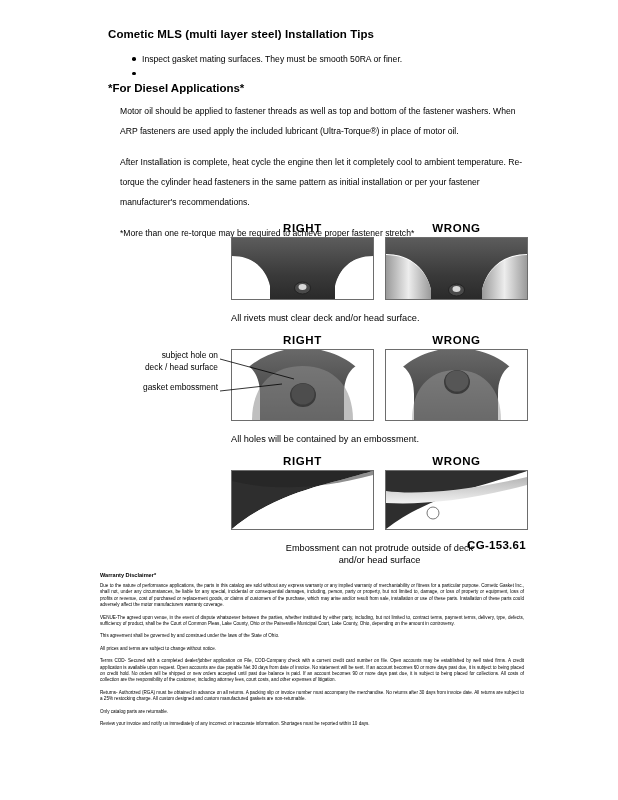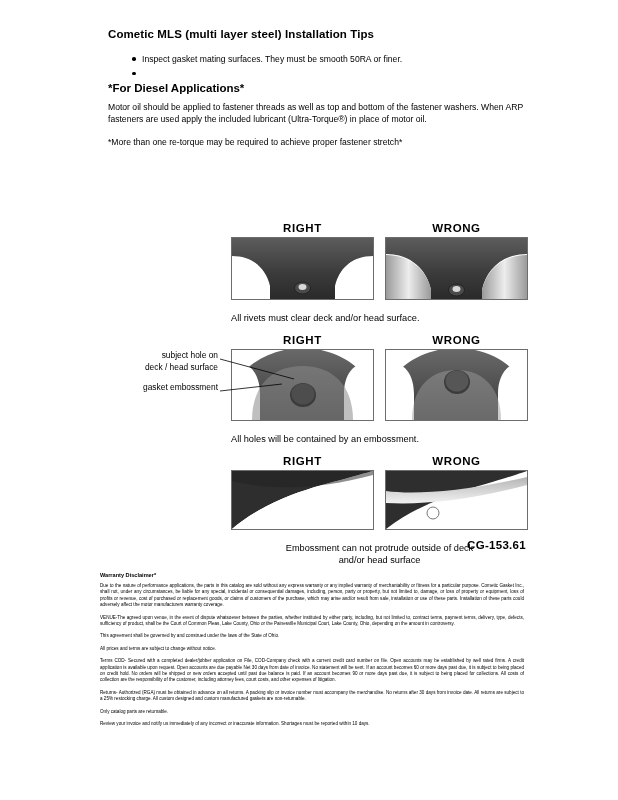--- a/index.html
+++ b/index.html
@@ -76,22 +76,22 @@
     background: #000;
     border-radius: 50%;
   }
   h2.section {
     font-size: 11.5px;
     font-weight: bold;
     margin: 15px 0 7px 0;
   }
   p.para {
     font-size: 8.6px;
-    line-height: 12px;
-    margin: 0 0 11px 0;
+    line-height: 20px;
+    margin: 0 0 11px 12px;
   }
   p.para.tight {
     margin-bottom: 0;
   }
 
   
   .figures {
     position: absolute;
     left: 108px;
     top: 222px;
@@ -170,20 +170,21 @@
 
 
     <ul class="sub-list">
       <li><span class="solid-dot"></span><span>Inspect gasket mating surfaces.  They must be smooth 50RA or finer.</span></li>
       <li><span class="solid-dot"></span></li>
     </ul>
 
     <h2 class="section">*For Diesel Applications*</h2>
 
     <p class="para">Motor oil should be applied to fastener threads as well as top and bottom of the fastener washers.  When ARP fasteners are used apply the included lubricant (Ultra-Torque®) in place of motor oil.</p>
+    <p class="para">After Installation is complete, heat cycle the engine then let it completely cool to ambient temperature.  Re-torque the cylinder head fasteners in the same pattern as initial installation or per your fastener manufacturer's recommendations.</p>
     <p class="para tight">*More than one re-torque may be required to achieve proper fastener stretch*</p>
   </div>
 
   <div class="figures">
 
     <div class="fig-group" style="margin-left:123px; width:297px;">
       <div class="fig-labels">
         <div class="fig-label" style="width:143px;">RIGHT</div>
         <div style="width:11px;"></div>
         <div class="fig-label" style="width:143px;">WRONG</div>

